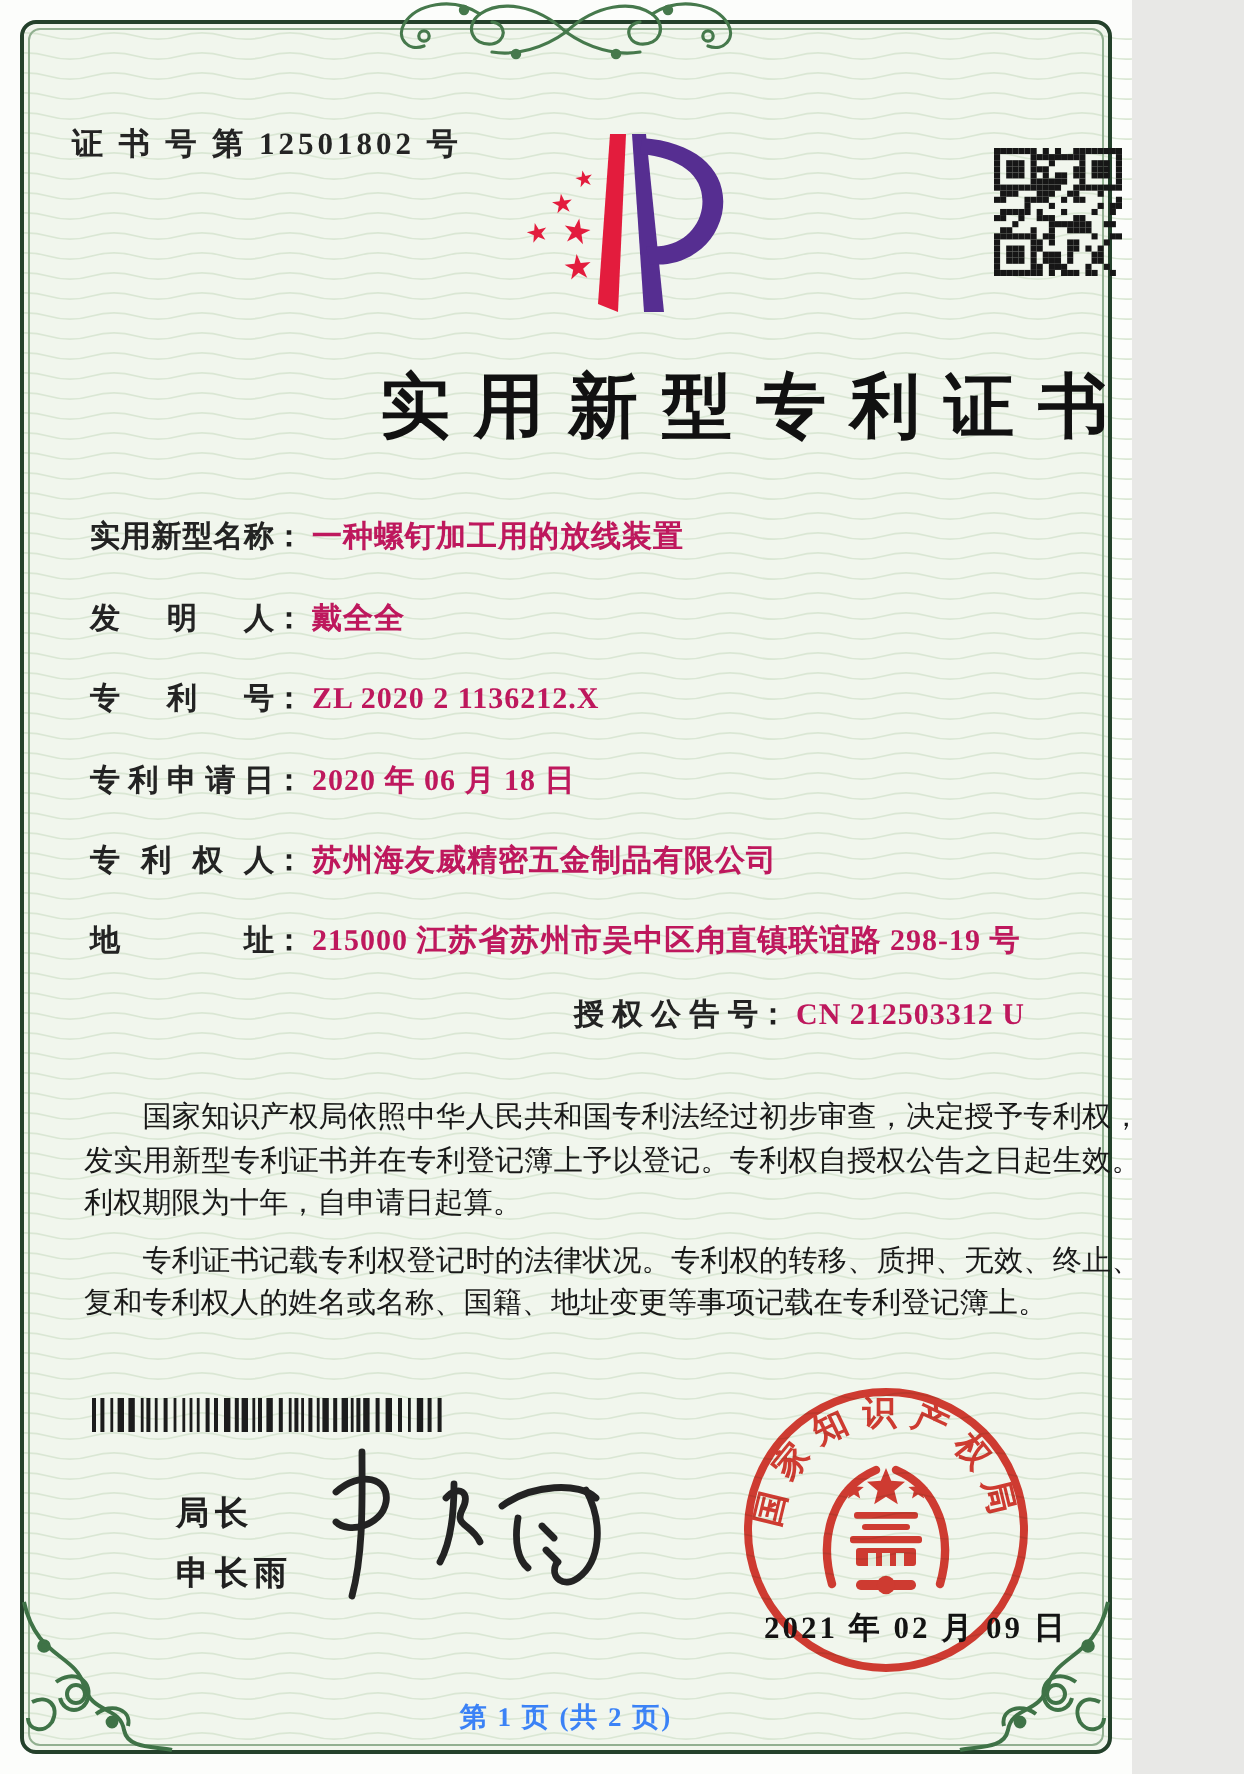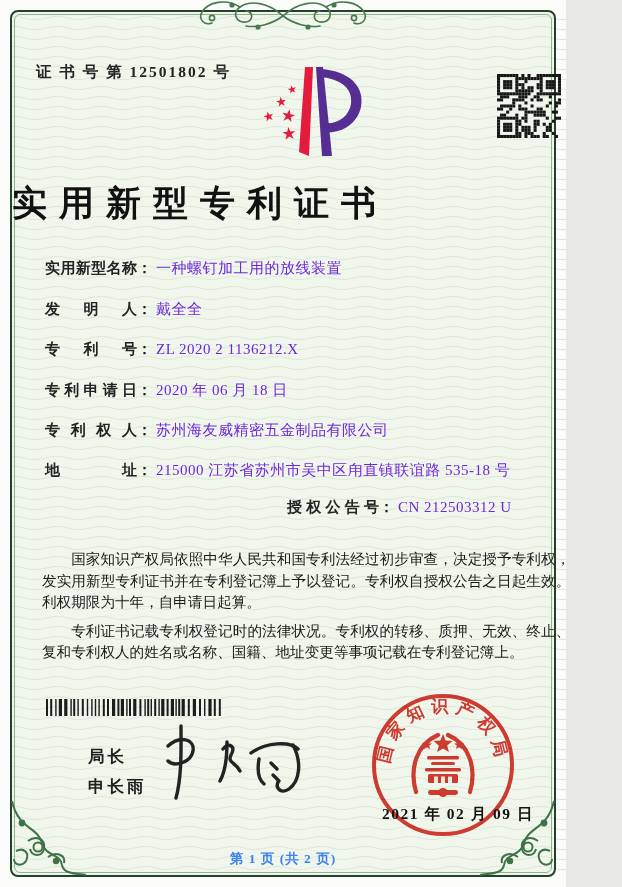--- a/index.html
+++ b/index.html
@@ -15,29 +15,29 @@
   
   .ornament{position:absolute; z-index:3; pointer-events:none;}
   .orn-top{left:50%; top:-4px; transform:translateX(-50%);}
   .orn-bl{left:8px; bottom:8px;}
   .orn-br{right:8px; bottom:8px; transform:scaleX(-1);}
   
   .cert-no{position:absolute; left:36px; top:62px; font-size:15.5px; letter-spacing:2px; z-index:2; font-weight:bold; color:#242424;}
   .logo{position:absolute; left:252px; top:60px; z-index:2;}
   .qr{position:absolute; left:497px; top:74px; z-index:2;}
   .title{
-    position:absolute; left:0; right:0; top:180px; text-align:left; z-index:2;
+    position:absolute; left:0; right:0; top:180px; text-align:right; z-index:2;
     font-size:35px; font-weight:bold; letter-spacing:12px; padding-left:12px; color:#111;
   }
   
   .rows{position:absolute; left:45px; width:545px; top:0; z-index:2;}
   .frow{position:absolute; left:0; width:100%; font-size:15px; white-space:nowrap;}
   .flabel{display:inline-block; width:92px; text-align:justify; text-align-last:justify; font-weight:bold; color:#232323; vertical-align:bottom;}
   .fcolon{font-weight:bold; margin-right:4px;}
-  .fvalue{font-weight:normal; color:#6d28d9; letter-spacing:0.5px;}
+  .fvalue{font-weight:bold; color:#be185d; letter-spacing:0.5px;}
   .grant-second{position:absolute; left:242px; top:0; white-space:nowrap;}
   
   .paras{position:absolute; left:42px; width:543px; top:533px; z-index:2; font-size:14.6px; line-height:21.6px; text-align:justify; color:#191919;margin-top:16px;}
   .paras p{margin:0 0 7px 0; text-indent:2em; font-weight:500;}
   
   .barcode{position:absolute; left:46px; top:699px; z-index:2;}
   
   .signer{position:absolute; left:48px; top:742px; z-index:2; font-size:16.5px; font-weight:bold; letter-spacing:3px; line-height:30px; color:#202020;margin-left:40px;}
   .signature{position:absolute; left:130px; top:718px; z-index:2;}
   
@@ -440,21 +440,21 @@
     <div class="frow" style="top:340px">
       <span class="flabel">专利号</span><span class="fcolon">：</span><span class="fvalue">ZL 2020 2 1136212.X</span>
     </div>
     <div class="frow" style="top:381px">
       <span class="flabel">专利申请日</span><span class="fcolon">：</span><span class="fvalue">2020 年 06 月 18 日</span>
     </div>
     <div class="frow" style="top:421px">
       <span class="flabel">专利权人</span><span class="fcolon">：</span><span class="fvalue">苏州海友威精密五金制品有限公司</span>
     </div>
     <div class="frow" style="top:461px">
-      <span class="flabel">地址</span><span class="fcolon">：</span><span class="fvalue">215000 江苏省苏州市吴中区甪直镇联谊路 535-18 号</span>
+      <span class="flabel">地址</span><span class="fcolon">：</span><span class="fvalue">215000 江苏省苏州市吴中区甪直镇联谊路 298-19 号</span>
     </div>
     <div class="frow" style="top:498px">
       <span class="grant-second">
         <span class="flabel">授权公告号</span><span class="fcolon">：</span><span class="fvalue">CN 212503312 U</span>
       </span>
     </div>
   </div>
 
   <div class="paras">
     <p>国家知识产权局依照中华人民共和国专利法经过初步审查，决定授予专利权，颁发实用新型专利证书并在专利登记簿上予以登记。专利权自授权公告之日起生效。专利权期限为十年，自申请日起算。</p>

